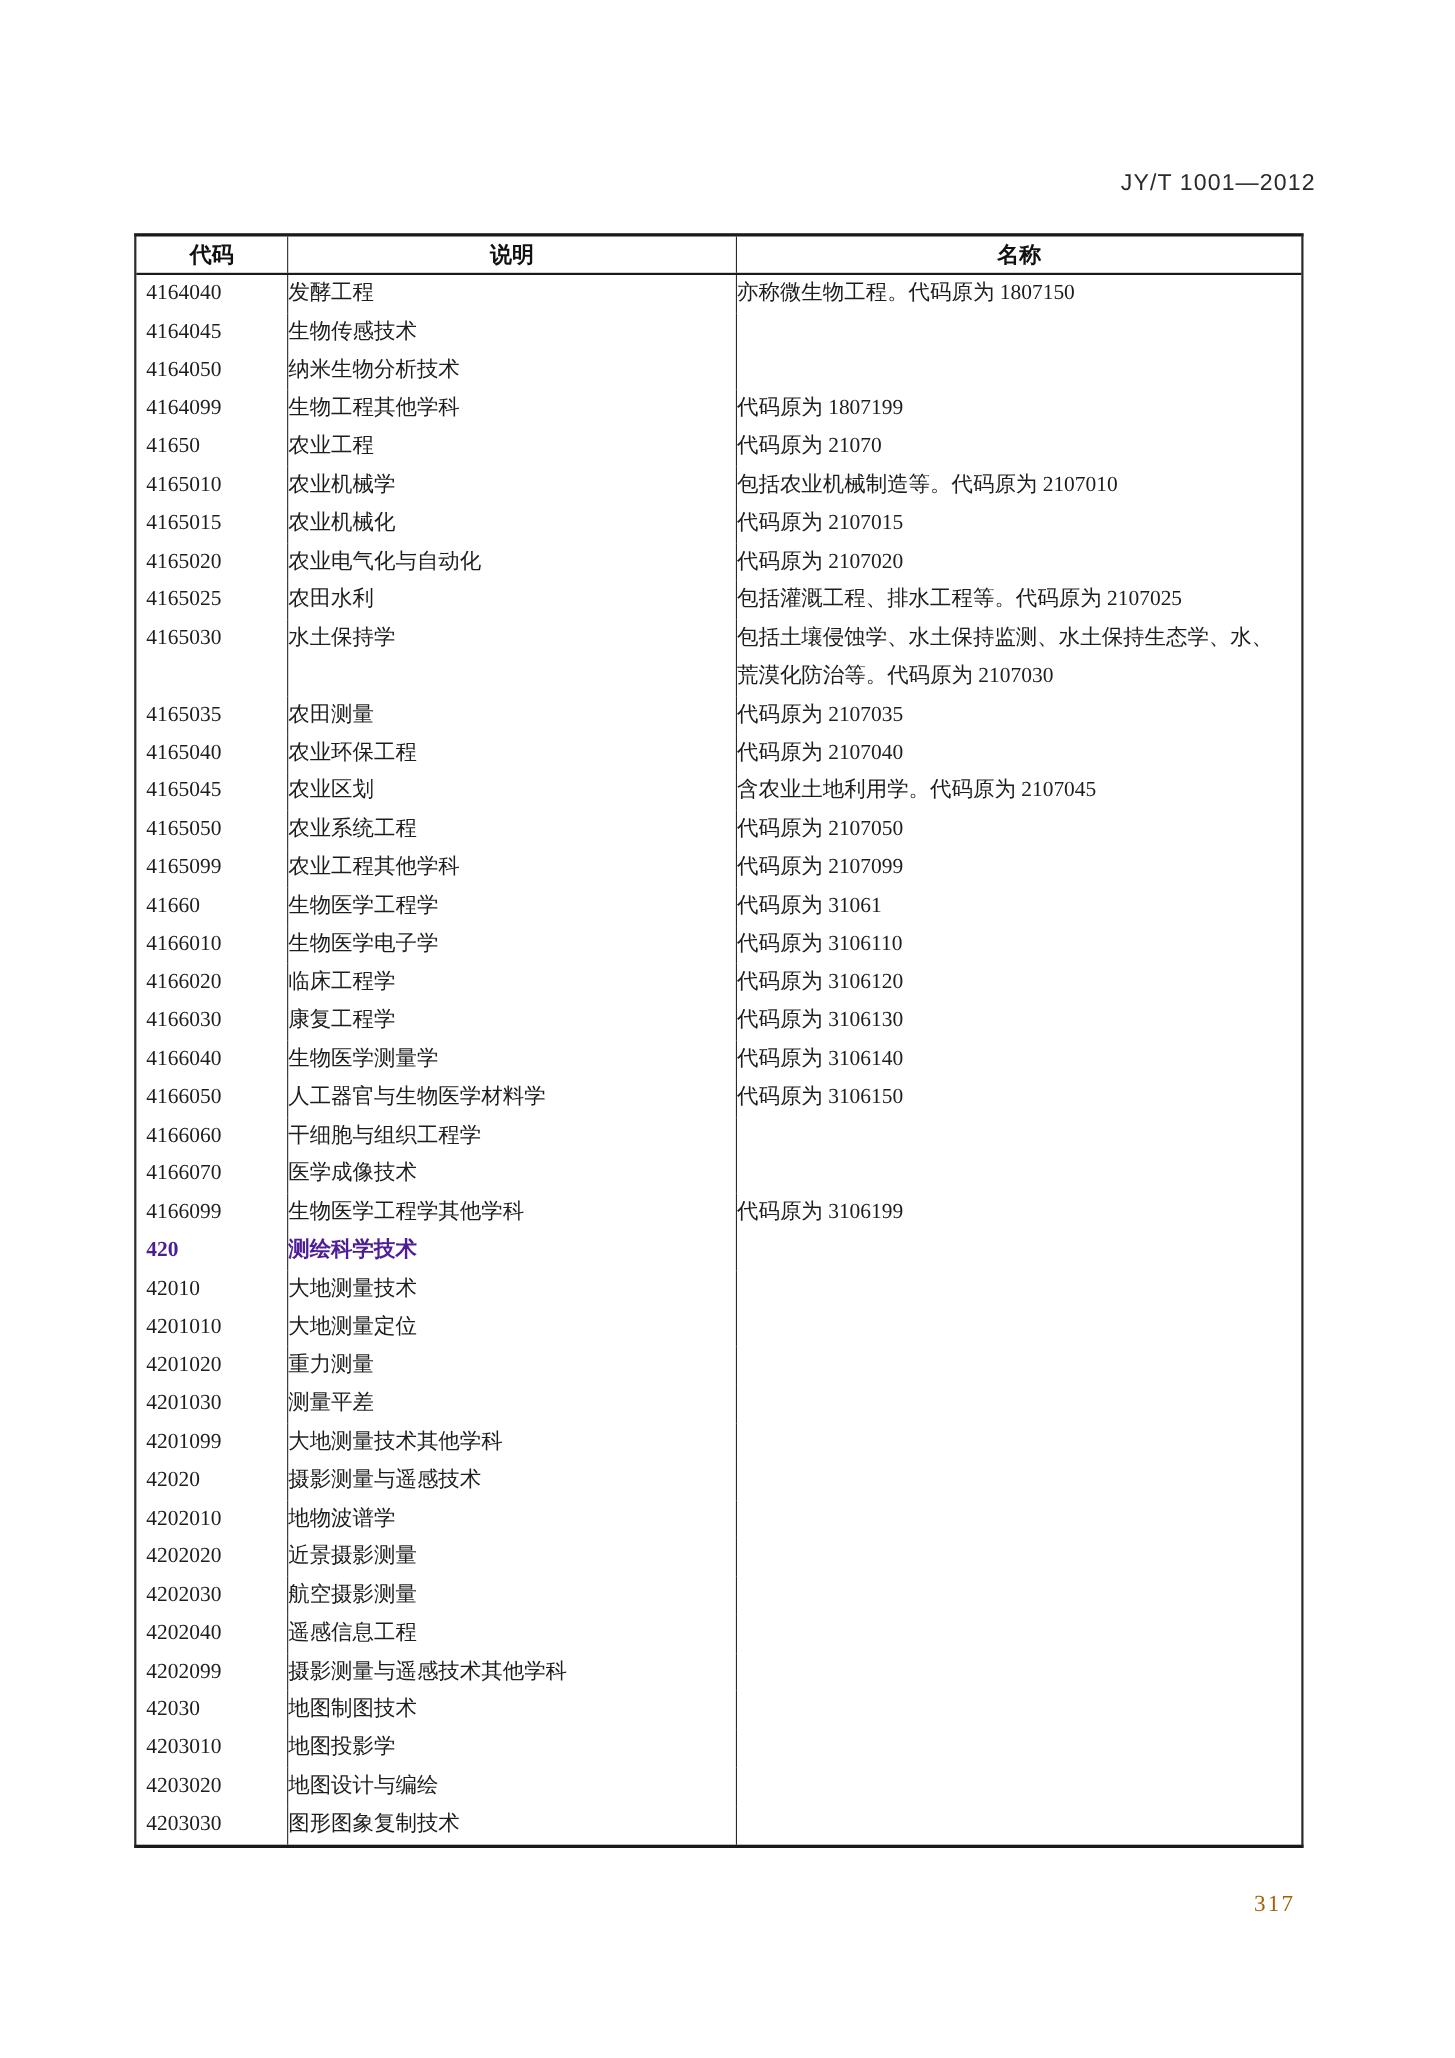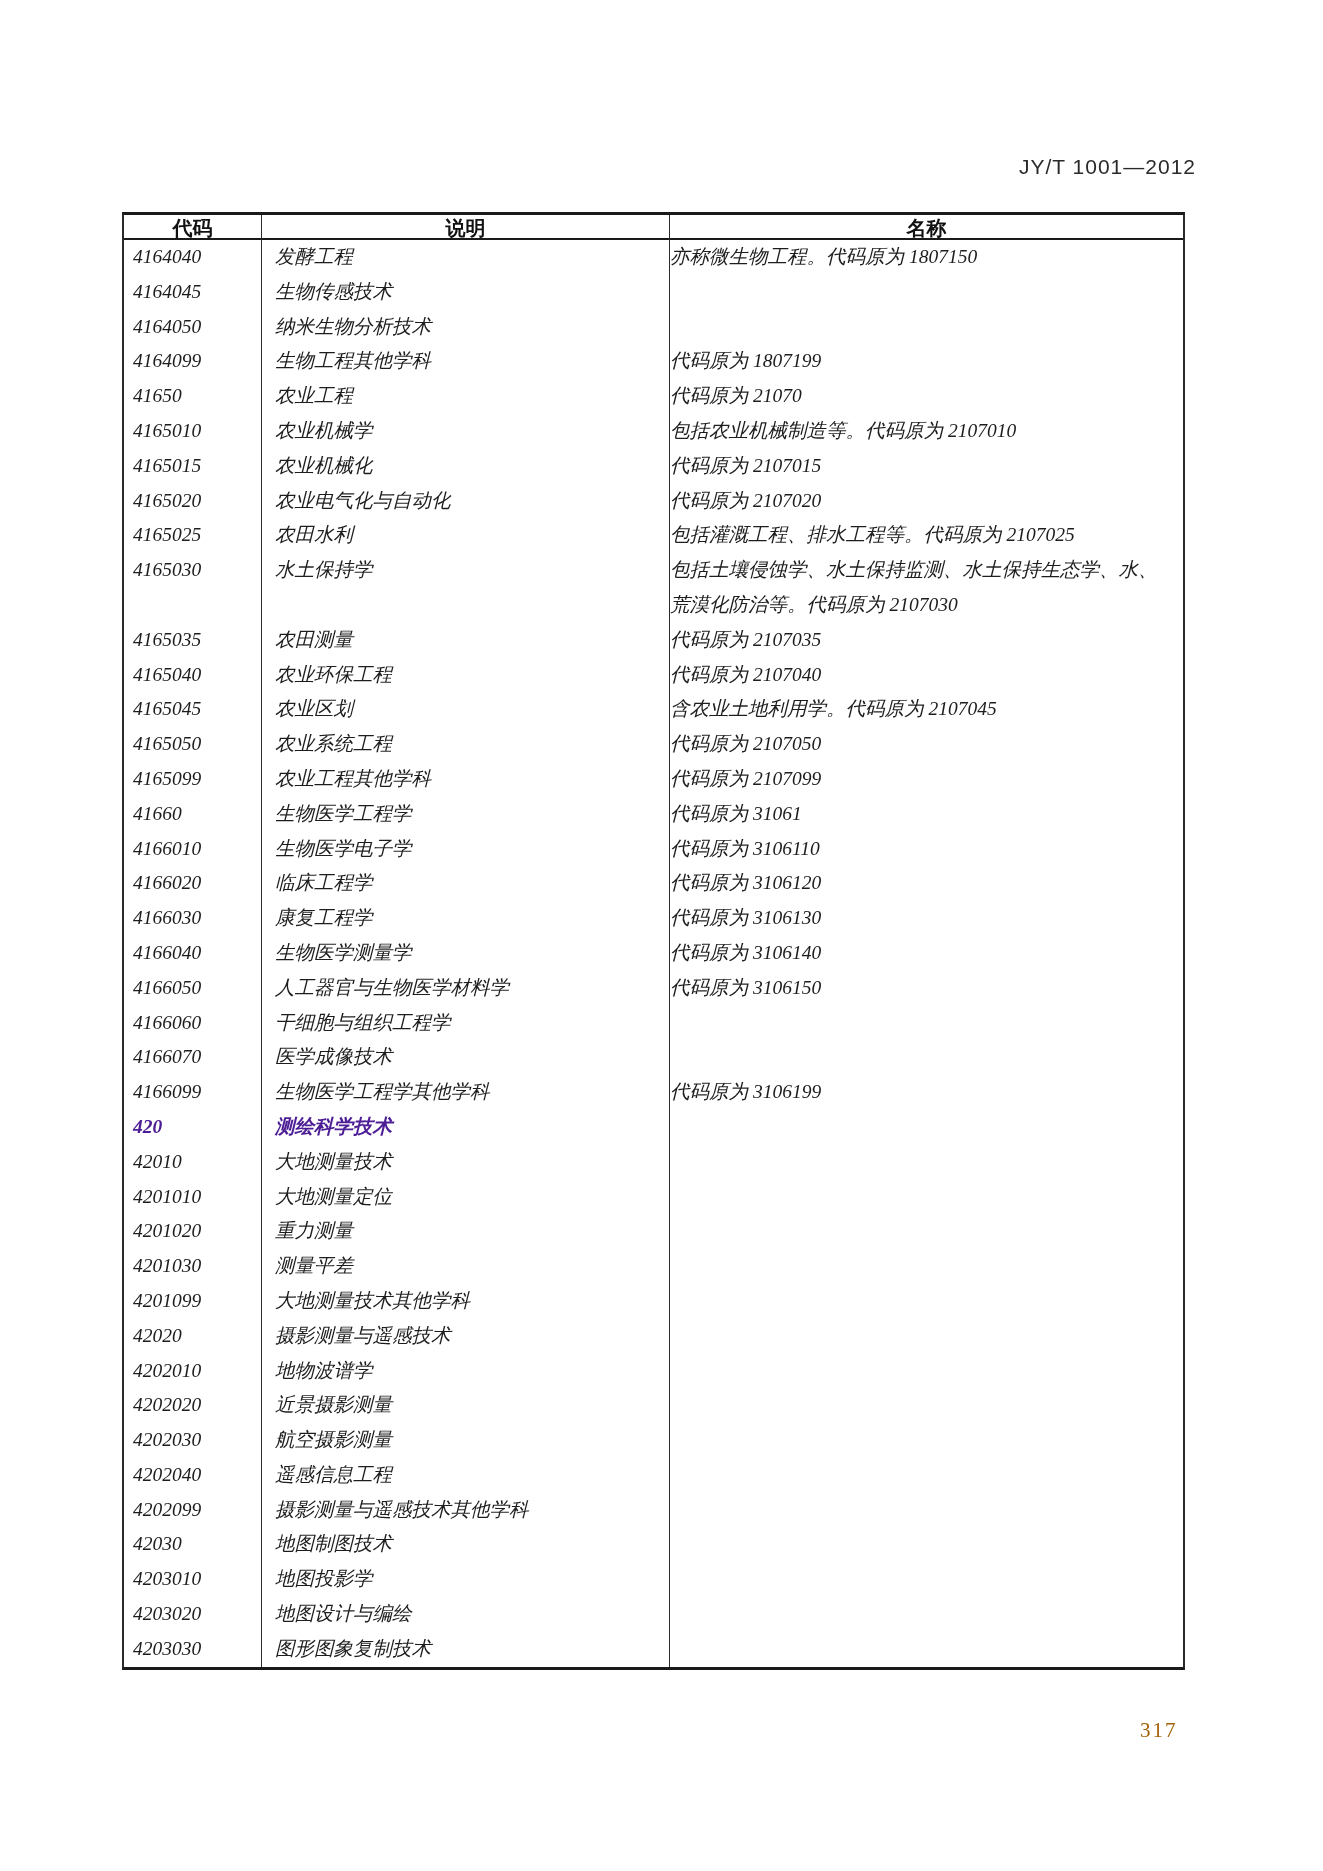--- a/index.html
+++ b/index.html
@@ -30,46 +30,46 @@
     top: 212px;
     width: 1063px;
     border-top: 3px solid #1a1a1a;
     border-bottom: 3px solid #1a1a1a;
     border-left: 2px solid #2a2a2a;
     border-right: 2px solid #2a2a2a;
   }
   .thead {
     display: grid;
     grid-template-columns: 137px 408px auto;
-    height: 25px;
+    height: 35px;
     border-bottom: 2px solid #1a1a1a;
   }
   .th {
     display: flex;
     align-items: center;
     justify-content: center;
     font-weight: bold;
     font-size: 20px;
     color: #111;
   }
   .th + .th { border-left: 1.5px solid #2a2a2a; }
-  .tbody { width: 100%; font-style: italic; }
+  .tbody { width: 100%; }
   .trow {
     display: grid;
     grid-template-columns: 137px 408px auto;
     align-items: stretch;
   }
   .cell {
     font-size: 19.5px;
     line-height: 34.8px;
     color: #1d1d1d;
     white-space: normal;
   }
   .cell.code { padding-left: 9px; }
-  .cell.name { padding-left: 13px; border-left: 1.5px solid #2a2a2a; }
+  .cell.name { border-left: 1.5px solid #2a2a2a; }
   .cell.desc { padding-left: 0; padding-right: 14px; border-left: 1.5px solid #2a2a2a; }
   .trow.bold .code, .trow.bold .name { font-weight: bold; color: #4c1d95; }
   .page-number {
     position: absolute;
     top: 1718px;
     left: 1140px;
     font-size: 21px;
     color: #a16207;
     letter-spacing: 2px;
   }

